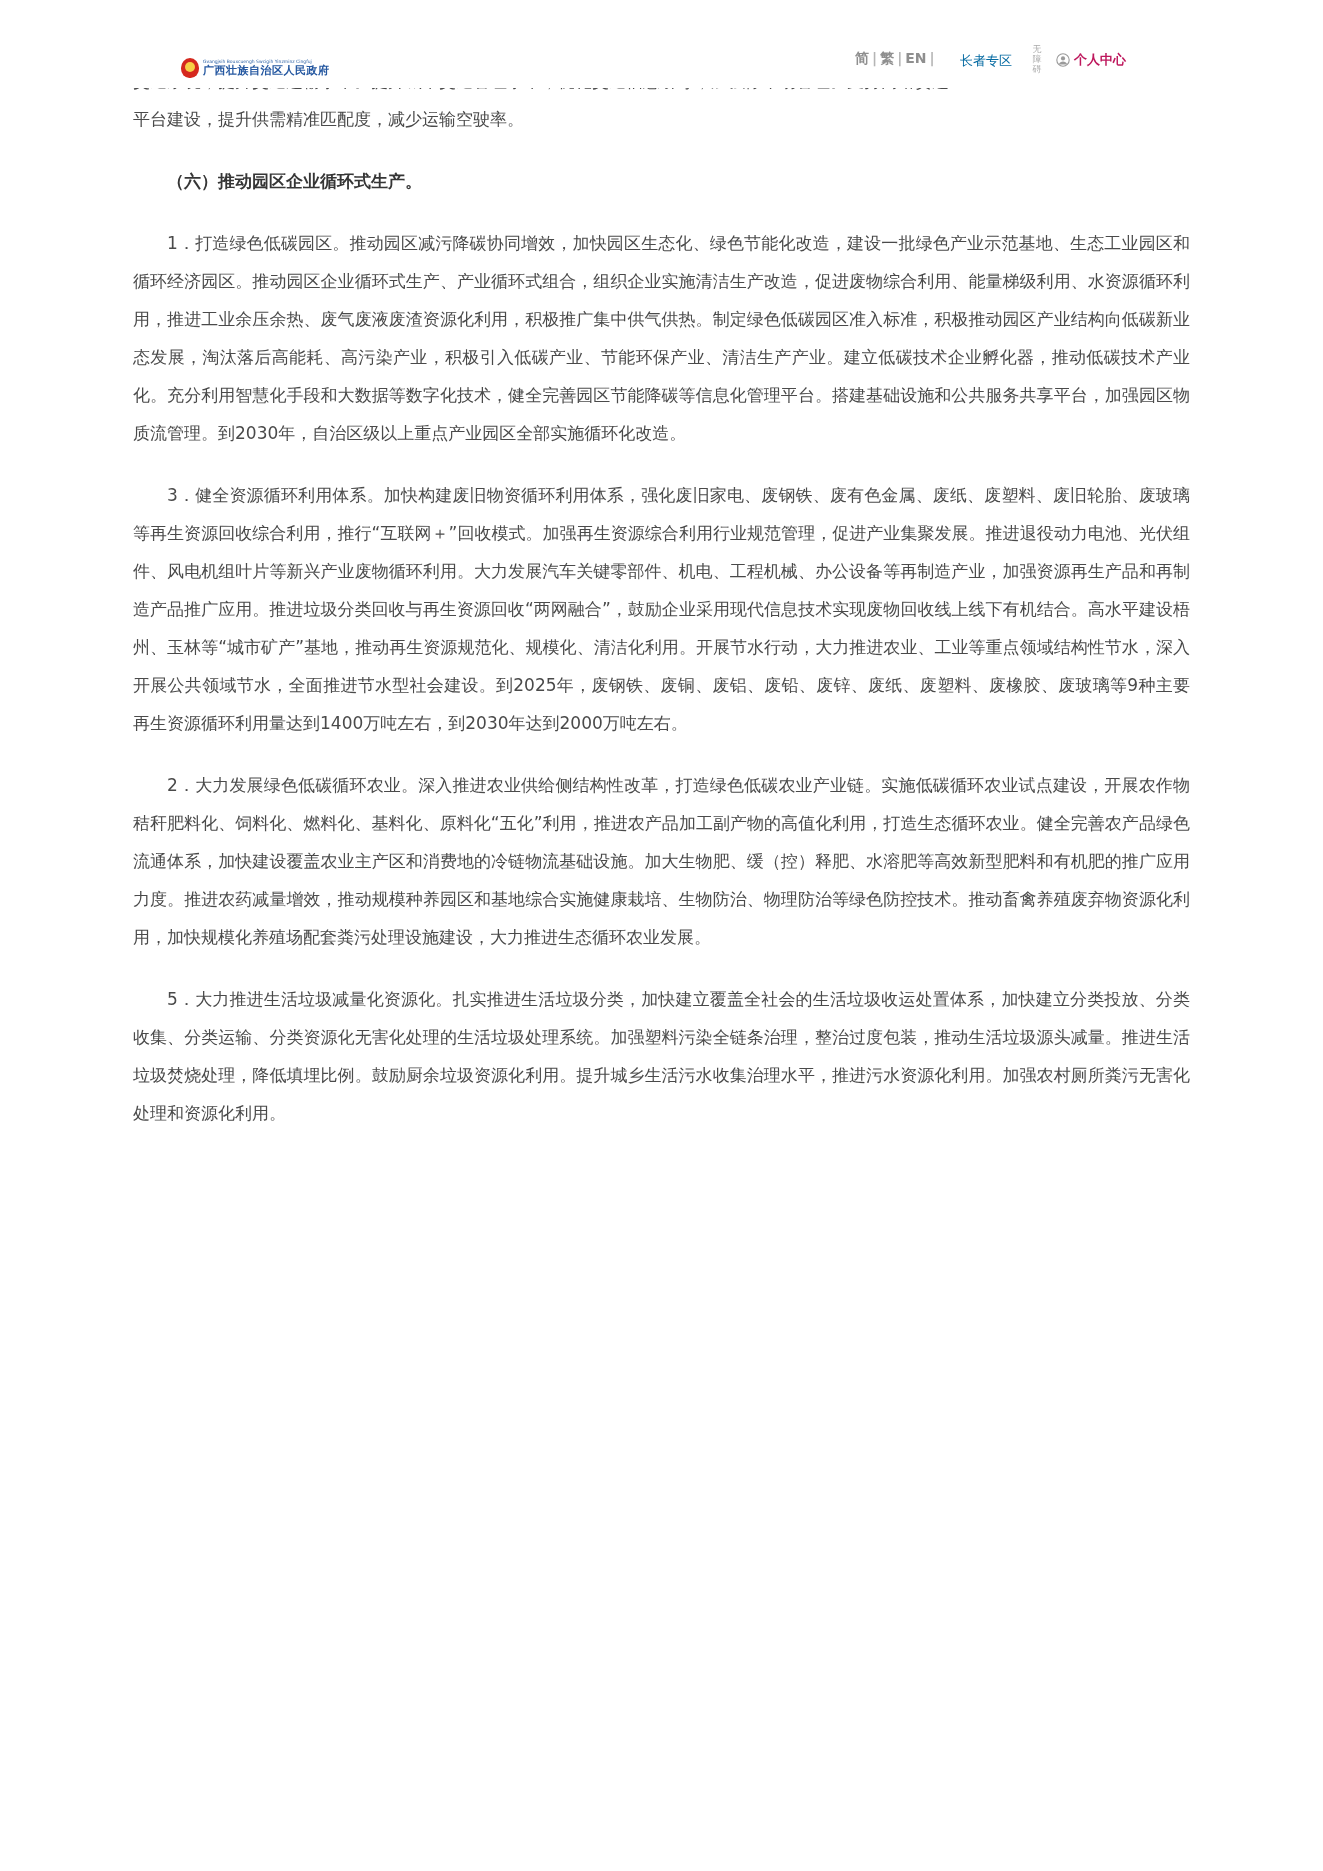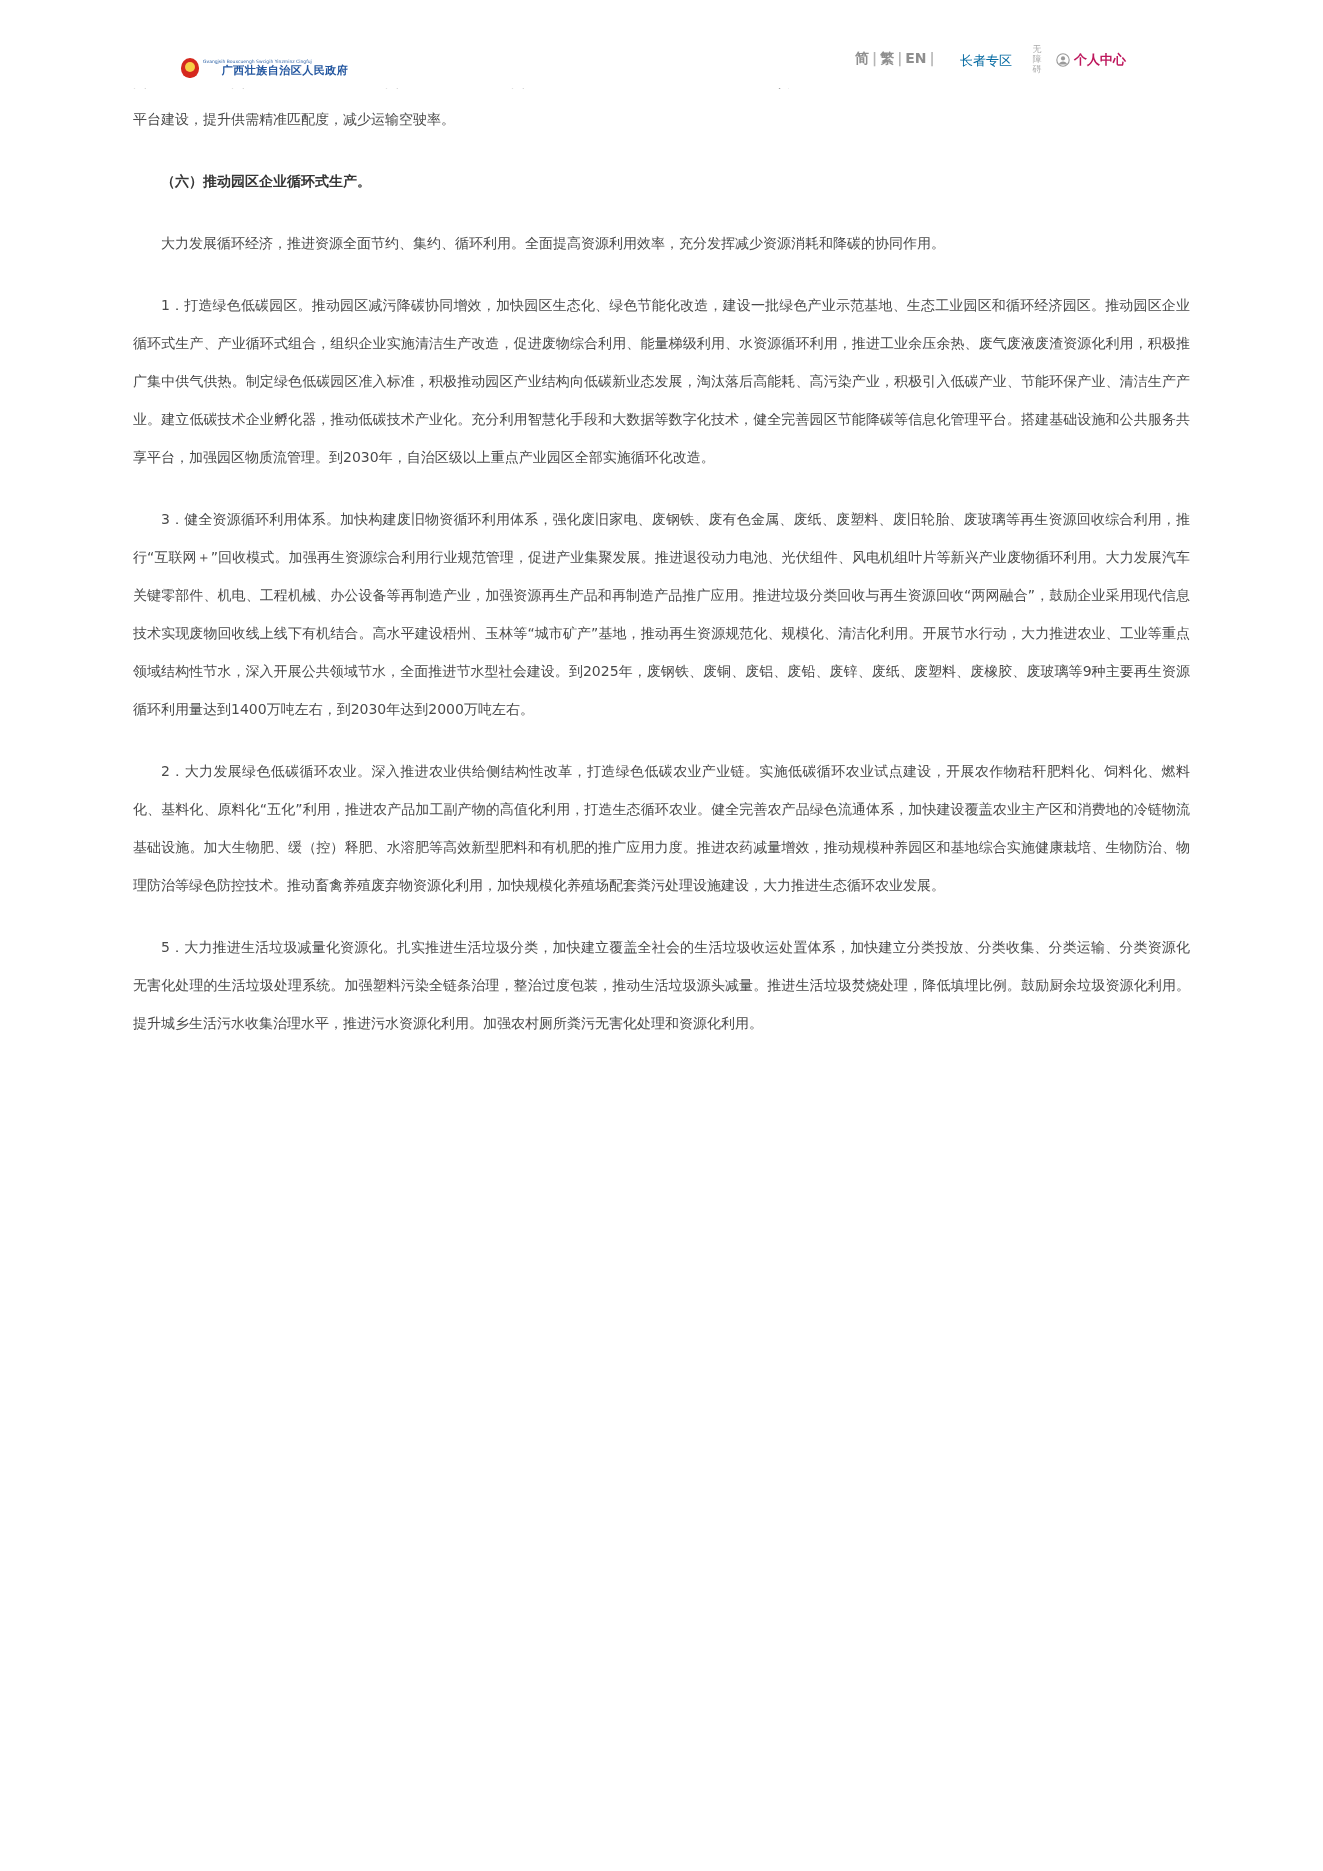--- a/index.html
+++ b/index.html
@@ -14,21 +14,21 @@
   
   .site-header {
     position: absolute;
     top: 0; left: 0;
     width: 1323px; height: 88px;
     background: #ffffff;
     z-index: 5;
   }
   .logo {
     position: absolute; left: 181px; top: 58px;
-    display: flex; align-items: center; gap: 4px; text-align: right;
+    display: flex; align-items: center; gap: 4px;
   }
   .emblem {
     width: 18px; height: 20px;
     background: #d5281e;
     border-radius: 50% 50% 46% 46%;
     position: relative; flex: 0 0 auto;
   }
   .emblem::after {
     content: "";
     position: absolute; left: 4px; top: 4px;
@@ -53,21 +53,21 @@
   .a11y { left: 1031px; top: 44px; width: 12px; font-size: 9px; line-height: 10px; color: #ababab; text-align: center; }
   .personal { left: 1056px; top: 51px; font-size: 13px; font-weight: 600; color: #be185d; display: flex; align-items: center; gap: 4px; }
   .person-icon { display: inline-block; width: 14px; height: 14px; }
 
   
   main.article {
     position: relative; z-index: 1;
     margin-left: 133px;
     width: 1057px;
     padding-top: 62px;
-    font-size: 14px;
+    font-size: 17px;
     line-height: 38px;
     color: #4a4a4a;
     text-align: justify;
   }
   main.article p { margin: 0 0 24px 0; }
   main.article p.clip { margin-bottom: 0; }      
   main.article p.cont { text-indent: 0; }         
   main.article p.body, main.article p.heading { text-indent: 2em; }
   main.article p.heading { font-weight: 700; color: #363636; }
 </style>
@@ -104,18 +104,17 @@
     </svg>
     <span>个人中心</span>
   </div>
 
 </header>
 
 <main class="article">
   <p class="cont clip">交通系统，提升交通运输水平。提升城市交通管理水平，优化交通信息引导，加强停车场管理。支持网络货运</p>
   <p class="cont">平台建设，提升供需精准匹配度，减少运输空驶率。</p>
   <p class="heading">（六）推动园区企业循环式生产。</p>
-  <p class="body">大力发展循环经济，推进资源全面节约、集约、循环利用。全面提高资源利用效率，充分发挥减少资源消耗和降碳的协同作用。</p>
   <p class="body">1．打造绿色低碳园区。推动园区减污降碳协同增效，加快园区生态化、绿色节能化改造，建设一批绿色产业示范基地、生态工业园区和循环经济园区。推动园区企业循环式生产、产业循环式组合，组织企业实施清洁生产改造，促进废物综合利用、能量梯级利用、水资源循环利用，推进工业余压余热、废气废液废渣资源化利用，积极推广集中供气供热。制定绿色低碳园区准入标准，积极推动园区产业结构向低碳新业态发展，淘汰落后高能耗、高污染产业，积极引入低碳产业、节能环保产业、清洁生产产业。建立低碳技术企业孵化器，推动低碳技术产业化。充分利用智慧化手段和大数据等数字化技术，健全完善园区节能降碳等信息化管理平台。搭建基础设施和公共服务共享平台，加强园区物质流管理。到2030年，自治区级以上重点产业园区全部实施循环化改造。</p>
   <p class="body">3．健全资源循环利用体系。加快构建废旧物资循环利用体系，强化废旧家电、废钢铁、废有色金属、废纸、废塑料、废旧轮胎、废玻璃等再生资源回收综合利用，推行“互联网＋”回收模式。加强再生资源综合利用行业规范管理，促进产业集聚发展。推进退役动力电池、光伏组件、风电机组叶片等新兴产业废物循环利用。大力发展汽车关键零部件、机电、工程机械、办公设备等再制造产业，加强资源再生产品和再制造产品推广应用。推进垃圾分类回收与再生资源回收“两网融合”，鼓励企业采用现代信息技术实现废物回收线上线下有机结合。高水平建设梧州、玉林等“城市矿产”基地，推动再生资源规范化、规模化、清洁化利用。开展节水行动，大力推进农业、工业等重点领域结构性节水，深入开展公共领域节水，全面推进节水型社会建设。到2025年，废钢铁、废铜、废铝、废铅、废锌、废纸、废塑料、废橡胶、废玻璃等9种主要再生资源循环利用量达到1400万吨左右，到2030年达到2000万吨左右。</p>
   <p class="body">2．大力发展绿色低碳循环农业。深入推进农业供给侧结构性改革，打造绿色低碳农业产业链。实施低碳循环农业试点建设，开展农作物秸秆肥料化、饲料化、燃料化、基料化、原料化“五化”利用，推进农产品加工副产物的高值化利用，打造生态循环农业。健全完善农产品绿色流通体系，加快建设覆盖农业主产区和消费地的冷链物流基础设施。加大生物肥、缓（控）释肥、水溶肥等高效新型肥料和有机肥的推广应用力度。推进农药减量增效，推动规模种养园区和基地综合实施健康栽培、生物防治、物理防治等绿色防控技术。推动畜禽养殖废弃物资源化利用，加快规模化养殖场配套粪污处理设施建设，大力推进生态循环农业发展。</p>
   <p class="body">5．大力推进生活垃圾减量化资源化。扎实推进生活垃圾分类，加快建立覆盖全社会的生活垃圾收运处置体系，加快建立分类投放、分类收集、分类运输、分类资源化无害化处理的生活垃圾处理系统。加强塑料污染全链条治理，整治过度包装，推动生活垃圾源头减量。推进生活垃圾焚烧处理，降低填埋比例。鼓励厨余垃圾资源化利用。提升城乡生活污水收集治理水平，推进污水资源化利用。加强农村厕所粪污无害化处理和资源化利用。</p>
 </main>
 
 </body></html>

